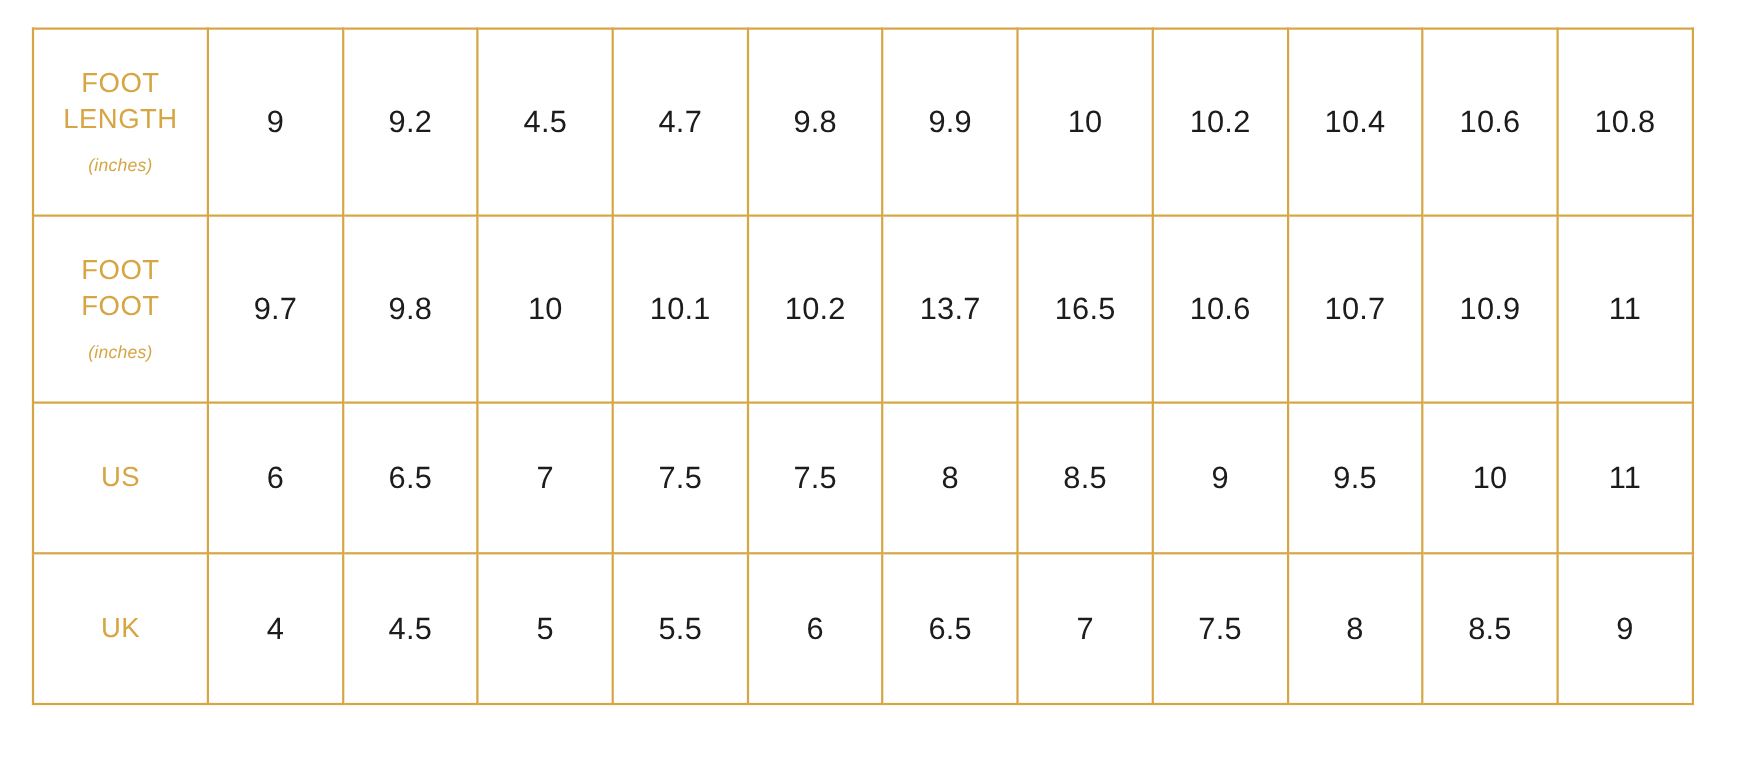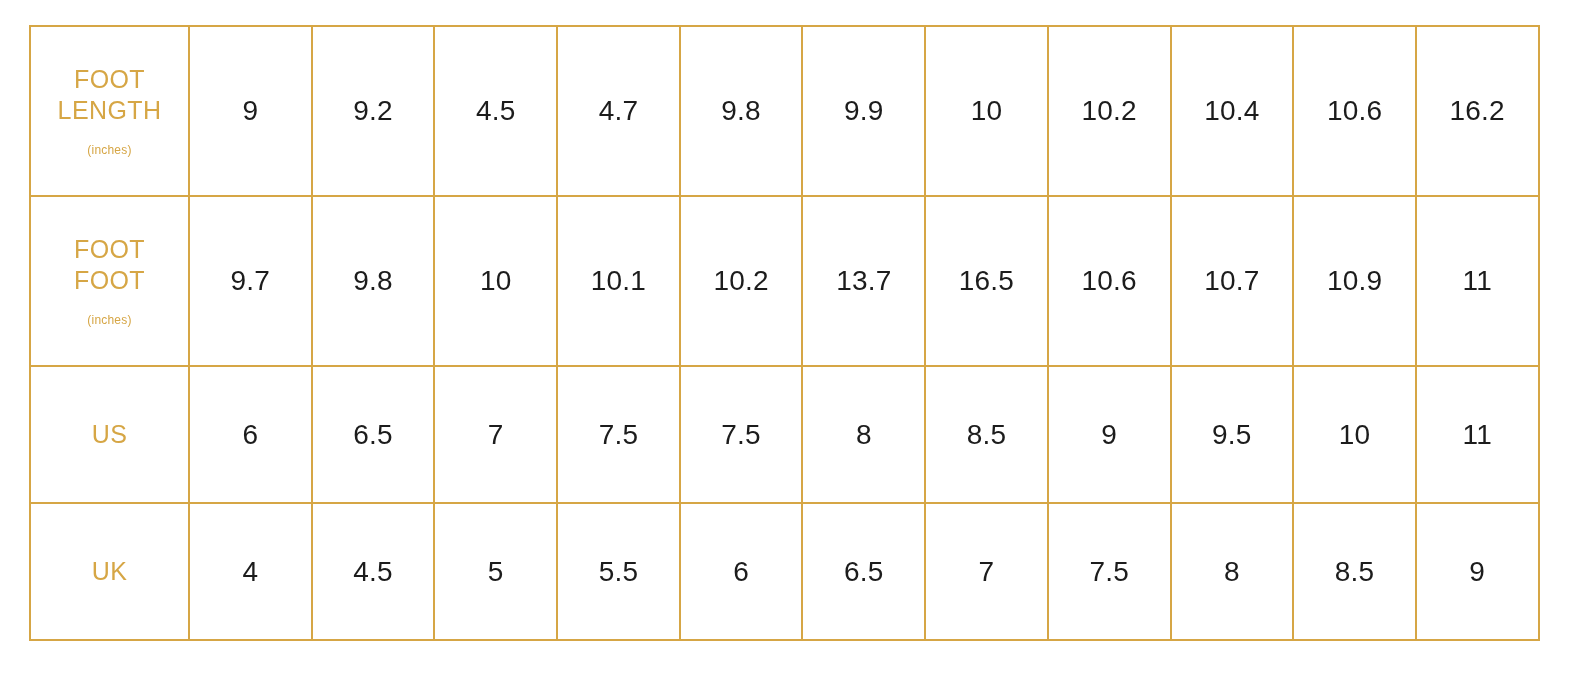--- a/index.html
+++ b/index.html
@@ -44,23 +44,24 @@
 
   .row-label {
     color: #d6a645;
     font-size: 25px;
     line-height: 1.25;
     letter-spacing: 0.4px;
     font-weight: 400;
   }
   .row-label .unit {
     display: block;
-    font-size: 12px;
+    font-size: 16px;
     letter-spacing: 0.2px;
     margin-top: 17px;
+    font-style: italic;
   }
 
   .cell-value {
     color: #1c1c1c;
     font-size: 28px;
     font-weight: 400;
     letter-spacing: 0.2px;
   }
 
   
@@ -94,21 +95,21 @@
           <td><span class="cell-value">9</span></td>
           <td><span class="cell-value">9.2</span></td>
           <td><span class="cell-value">4.5</span></td>
           <td><span class="cell-value">4.7</span></td>
           <td><span class="cell-value">9.8</span></td>
           <td><span class="cell-value">9.9</span></td>
           <td><span class="cell-value">10</span></td>
           <td><span class="cell-value">10.2</span></td>
           <td><span class="cell-value">10.4</span></td>
           <td><span class="cell-value">10.6</span></td>
-          <td><span class="cell-value">16.2</span></td>
+          <td><span class="cell-value">10.8</span></td>
         </tr>
         <tr class="r-tall">
           <td>
             <div class="row-label"><span>FOOT</span><br><span>FOOT</span><span class="unit">(inches)</span></div>
           </td>
           <td><span class="cell-value">9.7</span></td>
           <td><span class="cell-value">9.8</span></td>
           <td><span class="cell-value">10</span></td>
           <td><span class="cell-value">10.1</span></td>
           <td><span class="cell-value">10.2</span></td>

